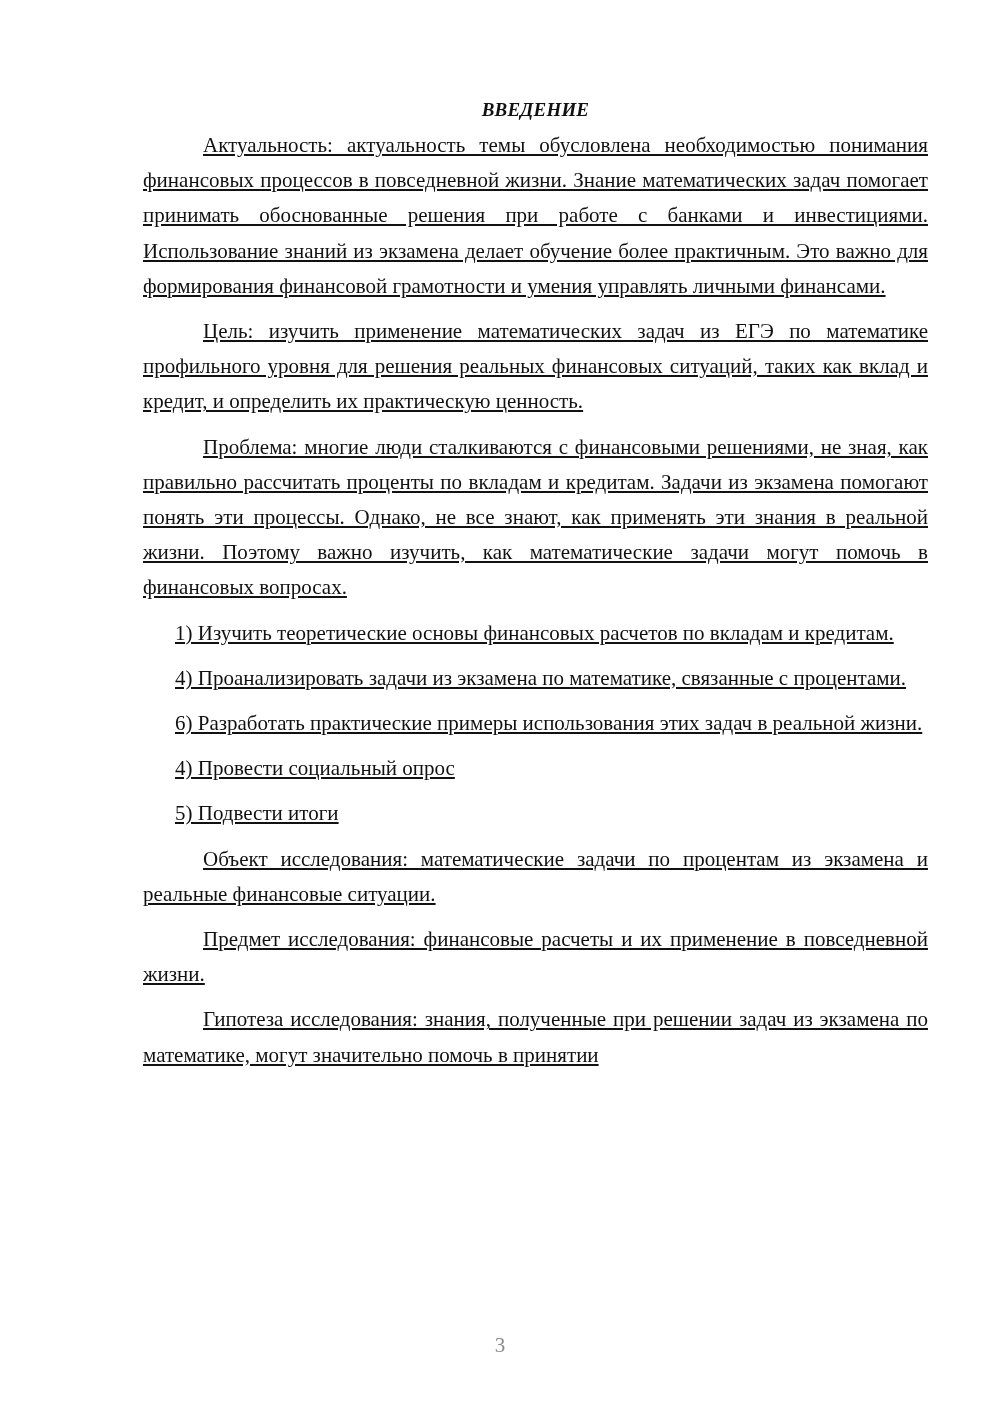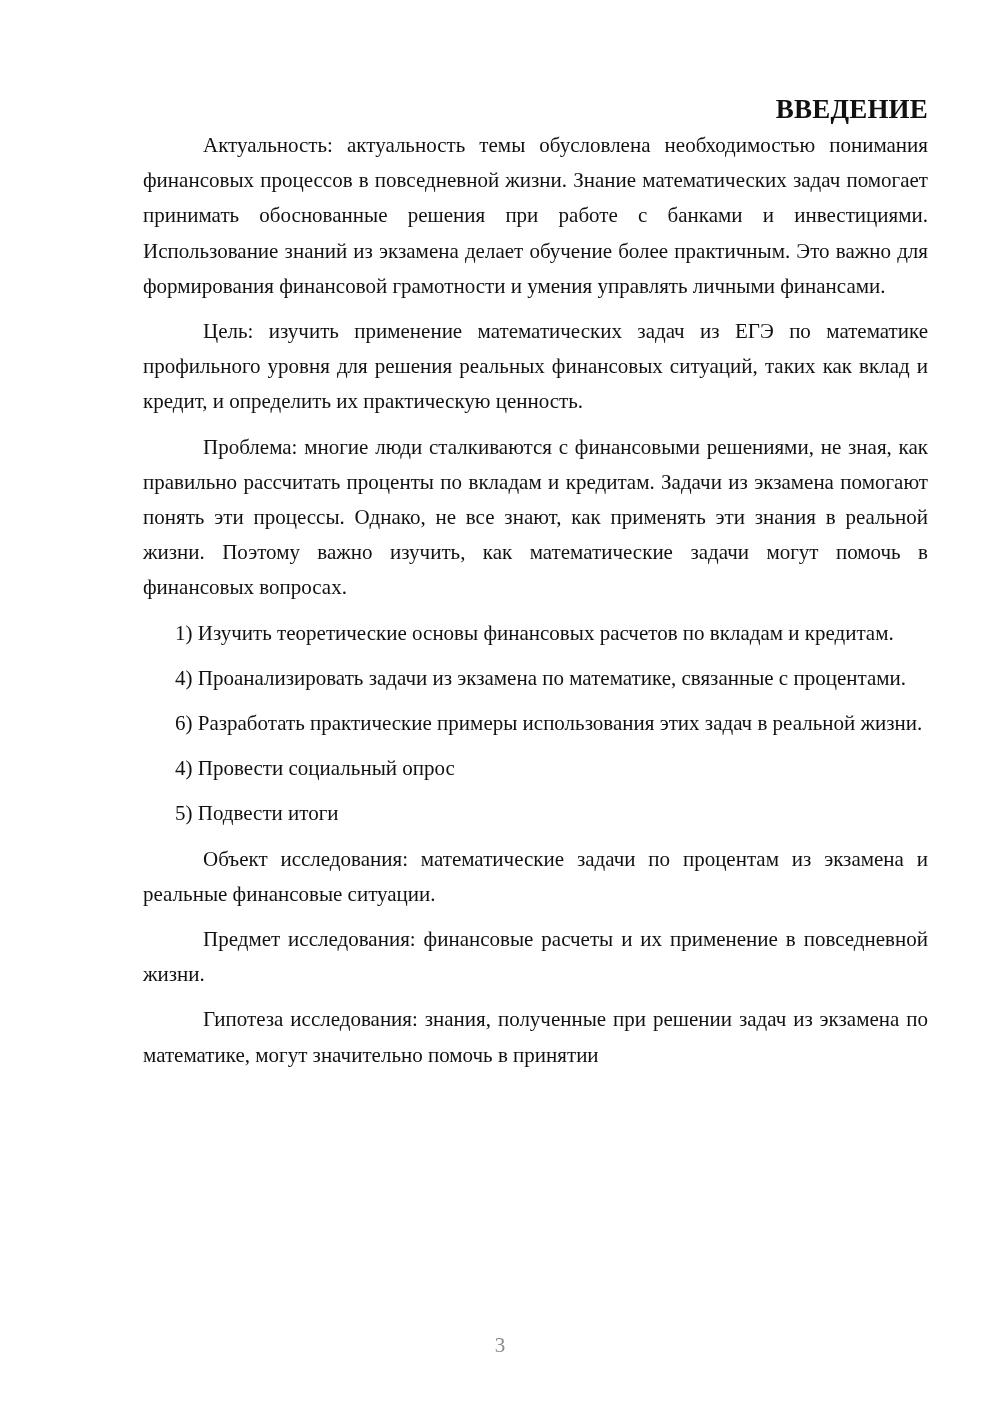--- a/index.html
+++ b/index.html
@@ -15,33 +15,35 @@
       font-family: "Liberation Serif", "DejaVu Serif", serif;
       color: #111111;
     }
     .page {
       position: absolute;
       left: 143px;
       top: 92px;
       width: 785px;
     }
     .title {
-      text-align: right;
+      text-align: center;
       font-weight: bold;
-      font-size: 27px;
+      font-size: 19px;
       line-height: 35px;
       margin: 0 0 1px 0;
       letter-spacing: 0.2px;
+      font-style: italic;
     }
     .para {
       font-size: 21px;
       line-height: 35.2px;
       text-align: justify;
       text-indent: 60px;
       margin: 0 0 10px 0;
+      text-decoration: underline;
     }
     .para.list {
       text-indent: 32px;
     }
     .page-number {
       position: absolute;
       left: 0;
       width: 1000px;
       top: 1332px;
       text-align: center;

